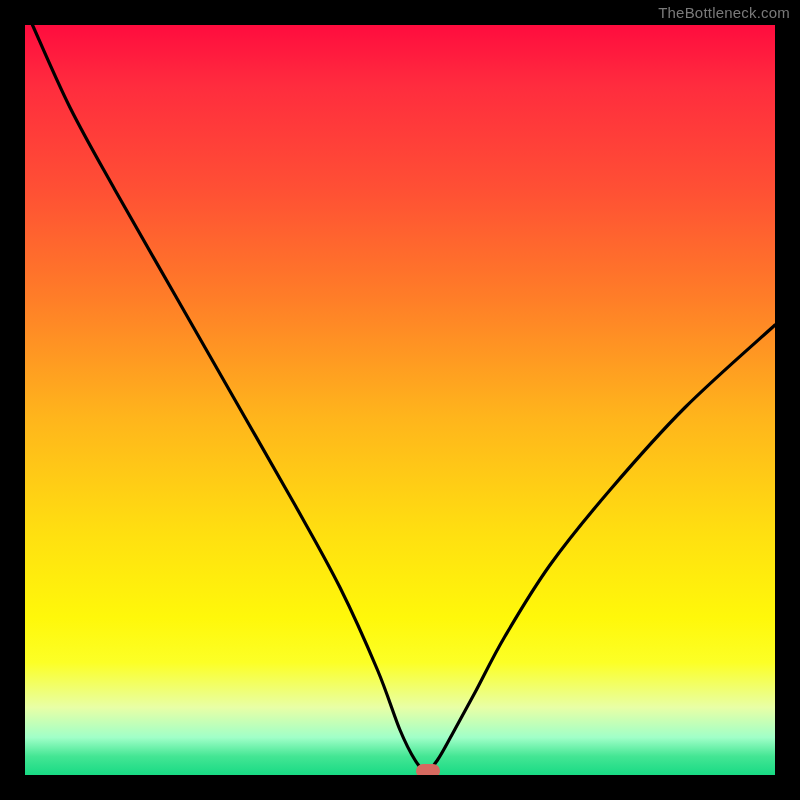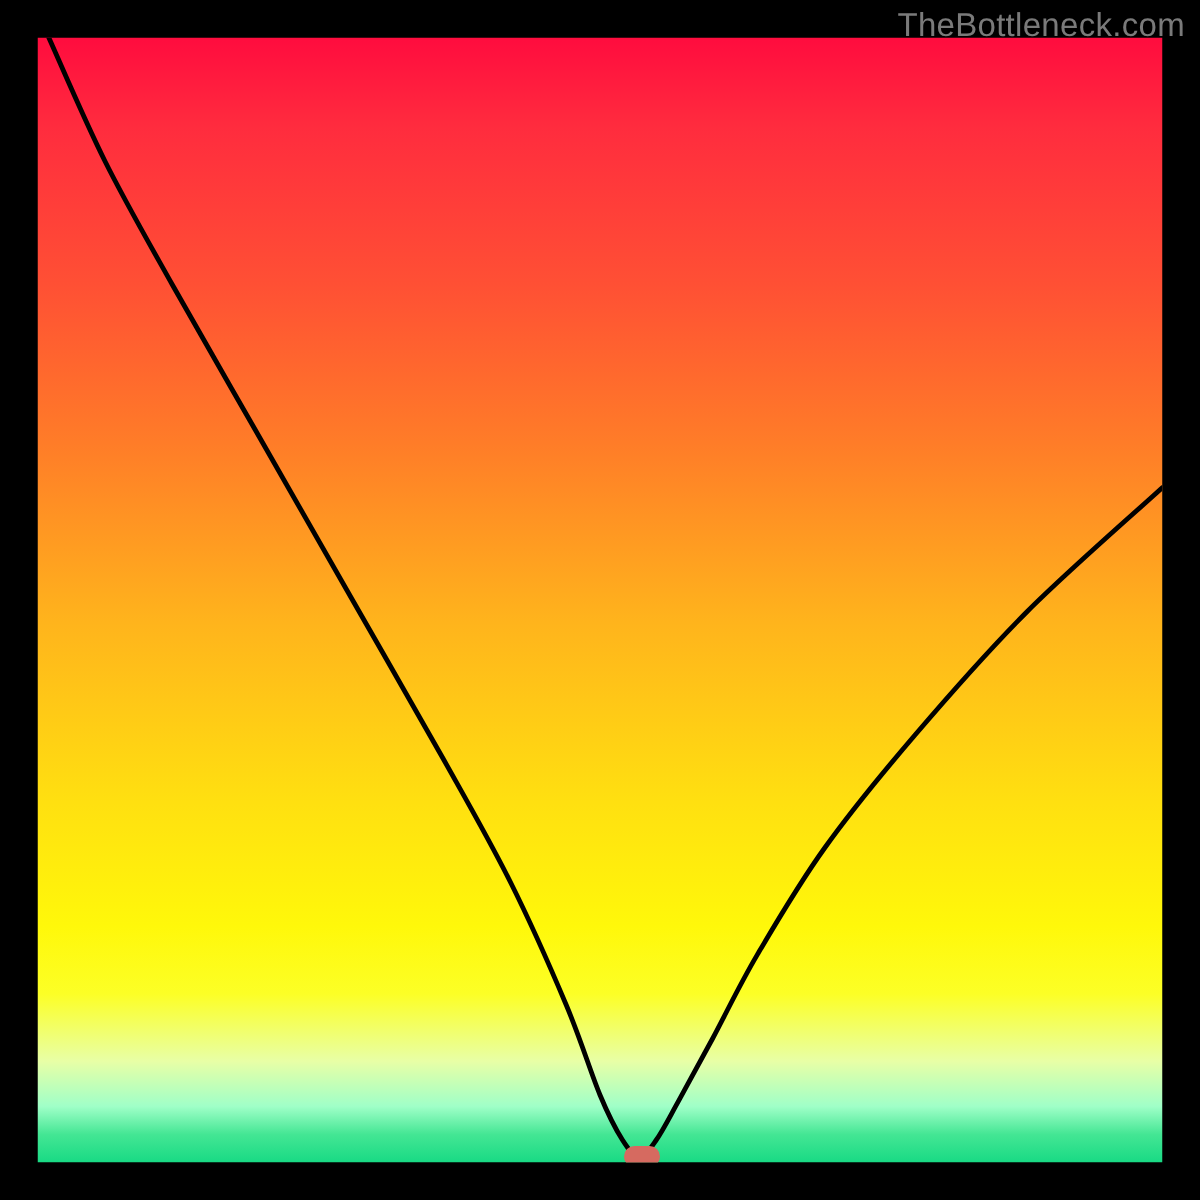--- a/index.html
+++ b/index.html
@@ -60,21 +60,21 @@
     height: 14px;
     background: #d66a60;
     border-radius: 7px;
     transform: translate(-50%, -50%);
   }
   .watermark {
     position: absolute;
     top: 4px;
     right: 10px;
     color: #7a7a7a;
-    font-size: 22px;
+    font-size: 15px;
     font-weight: 500;
     letter-spacing: 0.2px;
   }
 </style>
 </head>
 <body>
 
 <div class="chart-container">
 
   <div class="plot-area">

